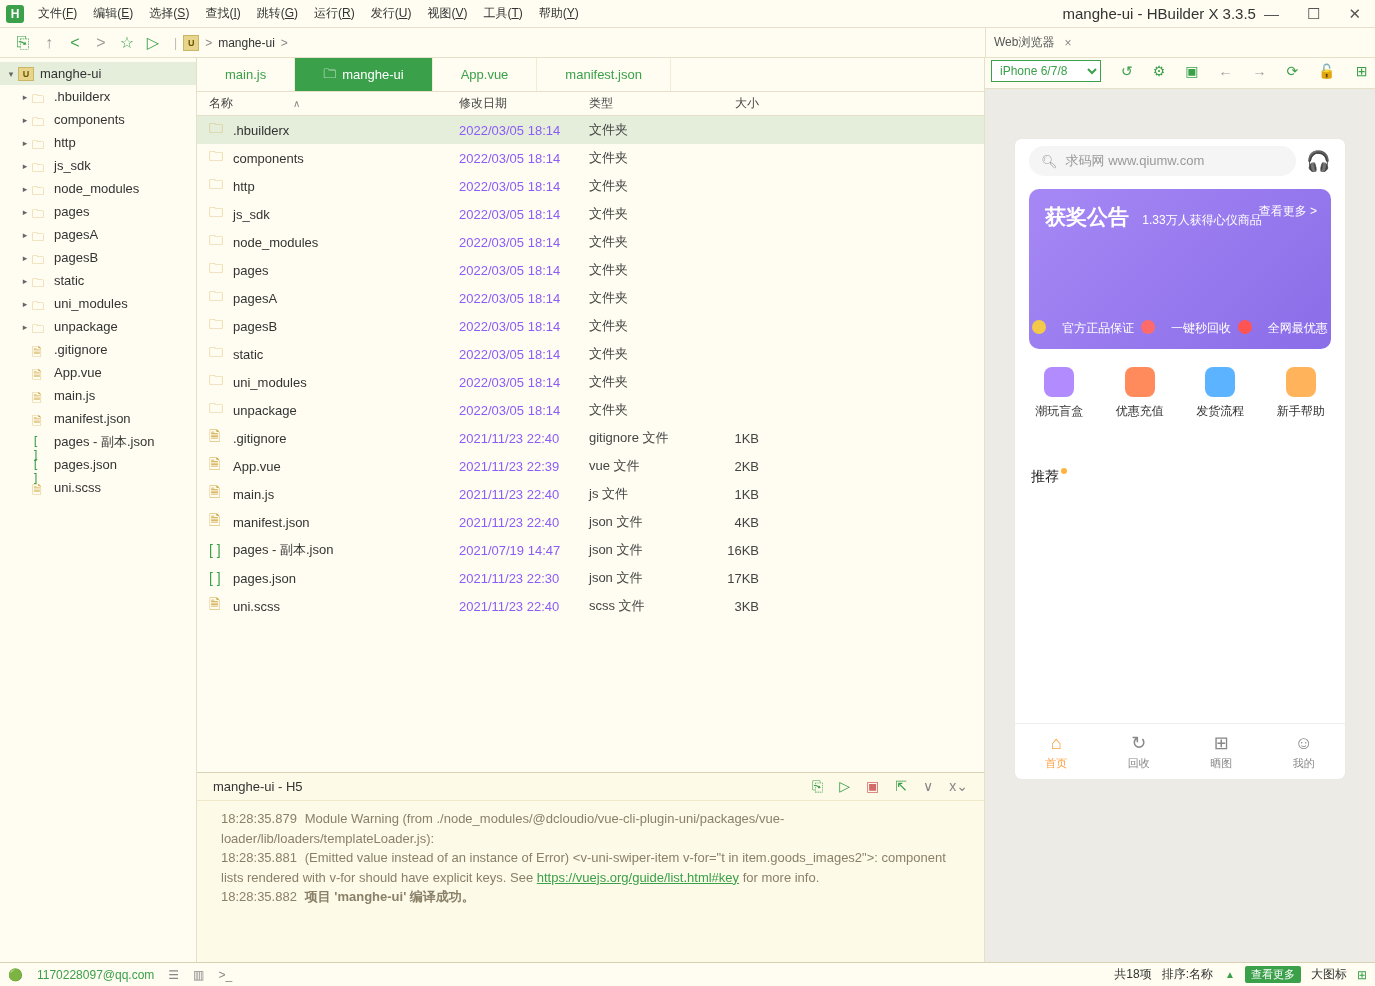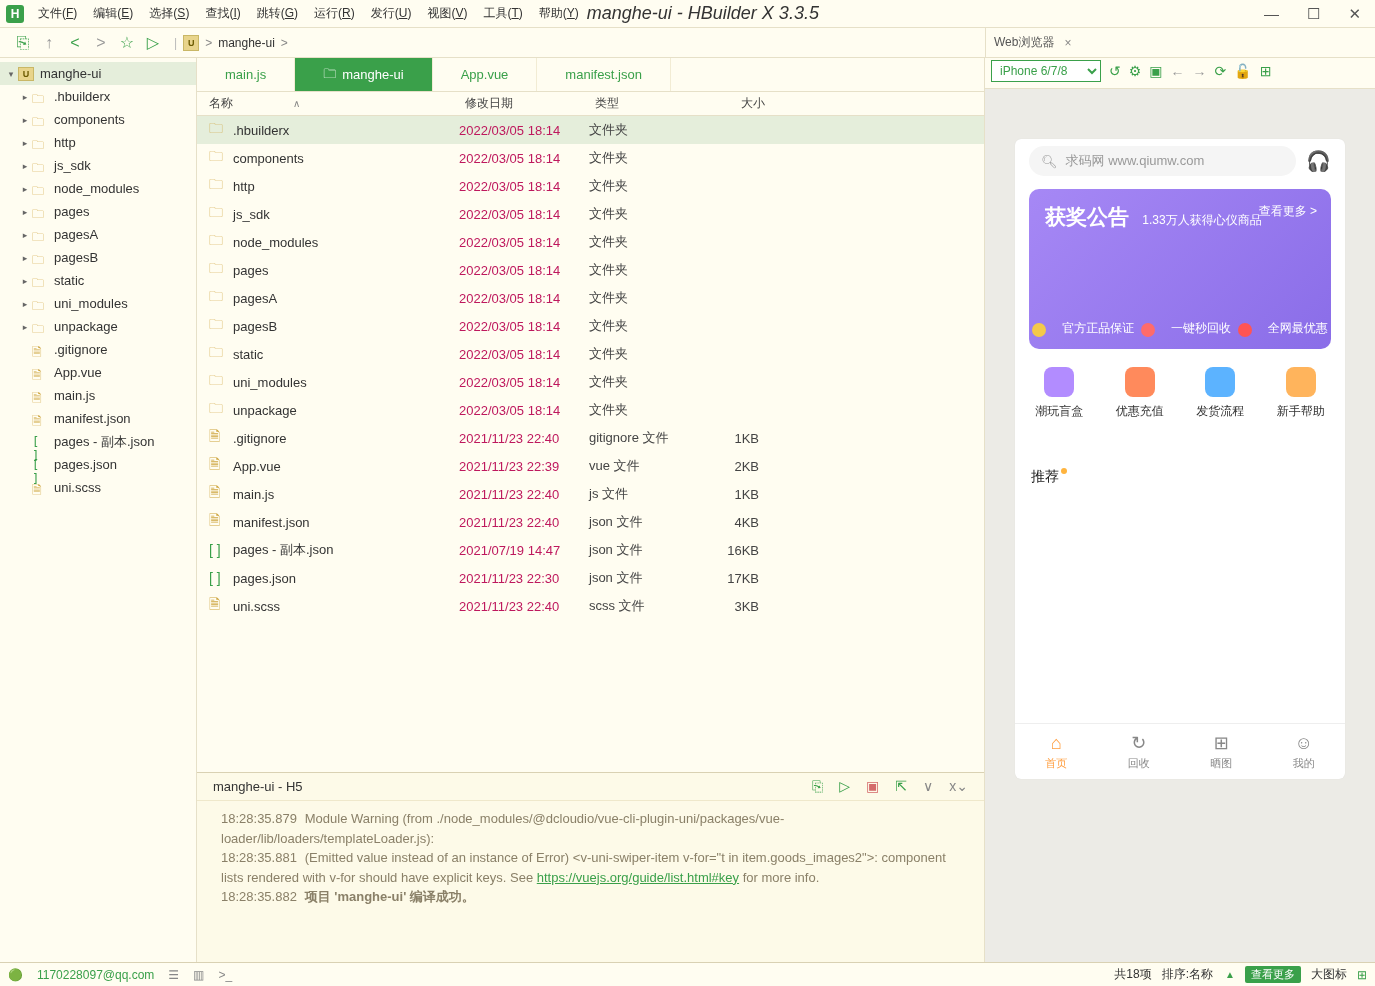--- a/index.html
+++ b/index.html
@@ -1,21 +1,21 @@
 <!DOCTYPE html>
 <html><head>
 <meta charset="utf-8">
 <style>
 * { box-sizing: border-box; margin: 0; padding: 0; font-family: "Microsoft YaHei", Arial, sans-serif; }
 body { width: 1375px; height: 986px; background: #fffdf1; font-size: 12px; color: #333; overflow: hidden; display: flex; flex-direction: column; position: relative;}
 .menubar { height: 28px; display: flex; align-items: center; padding: 0 6px; border-bottom: 1px solid #e6e0c8; background:#fffdf1;}
 .menubar .logo { width:18px;height:18px;background:#3aa04a;color:#fff;font-weight:700;display:flex;align-items:center;justify-content:center;border-radius:3px;margin-right:6px;font-size:12px;}
 .menubar .mitem { padding: 2px 8px; cursor: default; }
 .menubar .mitem u { text-decoration: underline; }
-.menubar .title { flex:1; text-align:left; color:#333; font-size:18px;font-style:italic;}
+.menubar .title { flex:1; text-align:right; color:#333; font-size:15px;}
 .menubar .winctrl { display:flex; gap:28px; padding:0 8px; }
 .menubar .winctrl span { cursor:default; font-size:15px; color:#555;}
 .toolbar { height:30px; display:flex; align-items:center; padding:0 10px; border-bottom:1px solid #e6e0c8;}
 .toolbar .tb { width:26px; text-align:center; color:#999; font-size:16px;}
 .toolbar .tb.green {color:#3aa04a;}
 .toolbar .crumb { display:flex; align-items:center; margin-left:8px; gap:6px;}
 .toolbar .crumb .ficon{width:16px;height:16px;background:#e8d48b;border:1px solid #c9b766;display:inline-flex;align-items:center;justify-content:center;font-size:9px;color:#6b5a00;font-weight:700;}
 .toolbar .search { margin-left:auto; width:380px; display:flex; align-items:center; border:1px solid #e6e0c8; height:22px; padding:0 6px; background:#fffdf1;}
 .toolbar .search input { flex:1; border:none; background:transparent; outline:none; font-size:12px; font-style:italic; color:#999;}
 .main { flex:1; display:flex; min-height:0;}
@@ -29,60 +29,60 @@
 .srow .txt{font-size:13px;color:#333;}
 .srow.sel .txt{font-weight:400;}
 .center { flex:1; display:flex; flex-direction:column; min-width:0; border-right:1px solid #e6e0c8;}
 .tabs { height:34px; display:flex; align-items:stretch; border-bottom:1px solid #e6e0c8;}
 .tab { display:flex; align-items:center; padding:0 28px; color:#3aa04a; font-size:13px; border-right:1px solid #f2ecd4; cursor:default;}
 .tab.active{background:#3aa04a;color:#fff;}
 .tab.active .ficon{color:#fff; margin-right:6px; font-size:13px;}
 .flisthdr { height:24px; display:flex; align-items:center; border-bottom:1px solid #e6e0c8; color:#444; padding-left:12px; font-size:12px;}
 .flisthdr .c1{width:250px;display:flex;align-items:center;gap:60px;}
 .flisthdr .c1 .sort{color:#888;font-size:10px;}
-.flisthdr .c2{width:130px;margin-left:6px;}
+.flisthdr .c2{width:130px;}
 .flisthdr .c3{width:110px;}
 .flisthdr .c4{width:60px;text-align:right;}
 .flist { flex:1; overflow:auto;}
 .frow{height:28px;display:flex;align-items:center;padding-left:12px;font-size:13px;}
 .frow.sel{background:#e5eedb;}
 .frow .c1{width:250px;display:flex;align-items:center;gap:8px;}
 .frow .c1 .ficon{color:#cfa742;font-size:14px;width:16px;}
 .frow .c1 .ficon.brk{color:#3aa04a;}
-.frow .c2{width:130px;color:#be185d;}
+.frow .c2{width:130px;color:#8b5cf6;}
 .frow .c3{width:110px;color:#444;}
 .frow .c4{width:60px;text-align:right;color:#444;}
 .console { height:190px; border-top:1px solid #d9d1b3; display:flex; flex-direction:column; background:#fdfae8;}
 .console .chdr{height:28px;display:flex;align-items:center;padding:0 16px; border-bottom:1px solid #efe8cb;}
 .console .chdr .ct{font-size:13px;color:#333;}
 .console .chdr .cbtns{margin-left:auto;display:flex;gap:16px;color:#888;font-size:14px;}
 .console .cbody{flex:1;padding:8px 24px;font-family:Consolas,monospace;font-size:13px;color:#8a8068;overflow:auto;line-height:1.5;}
 .console .cbody .time{color:#8a8068;}
 .console .cbody .link{color:#3aa04a;text-decoration:underline;}
 .rightpane{width:390px;display:flex;flex-direction:column;}
 .rtabs{height:30px;display:flex;align-items:center;border-bottom:1px solid #e6e0c8;padding-left:8px;gap:10px; margin-top:-30px; position:relative; z-index:2; background:#fffdf1; border-left:1px solid #e6e0c8;}
 .rtabs .rtab{font-size:12px;color:#555;}
 .rtabs .close{color:#888;cursor:default;}
 .urlbar{padding:4px 6px;}
 .urlbar input{width:100%;height:22px;border:1px solid #d9d1b3;padding:0 6px;font-size:12px;outline:none;background:#fff;}
-.devbar{display:flex;align-items:center;gap:8px;padding:2px 6px 6px;border-bottom:1px solid #e6e0c8;}
+.devbar{display:flex;align-items:center;gap:20px;padding:2px 6px 6px;border-bottom:1px solid #e6e0c8;}
 .devbar select{height:22px;border:1px solid #3aa04a;color:#3aa04a;font-size:12px;padding:0 4px;background:#fff;width:110px;}
 .devbar .dicon{color:#3aa04a;font-size:14px;cursor:default;}
 .devbar .dicon.grey{color:#999;}
 .preview{flex:1;background:#ecebe6;display:flex;justify-content:center;padding-top:50px;}
 .phone{width:330px;background:#fff;border-radius:6px;overflow:hidden;display:flex;flex-direction:column;box-shadow:0 0 1px rgba(0,0,0,0.1);height:640px;}
 .phone .psch{height:44px;display:flex;align-items:center;padding:0 14px;gap:10px;}
 .phone .psch .sbox{flex:1;height:30px;background:#f5f5f5;border-radius:15px;display:flex;align-items:center;padding:0 12px;gap:8px;color:#999;font-size:13px;}
 .phone .psch .hs{color:#ff9d3e;font-size:20px;}
 .phone .banner{margin:6px 14px;height:160px;border-radius:10px;background:linear-gradient(135deg,#a688f5,#8a6de8);color:#fff;padding:14px 16px;position:relative;}
 .phone .banner .bt{font-weight:700;font-size:21px;}
 .phone .banner .bs{font-size:12px;margin-left:10px;}
 .phone .banner .more{position:absolute;right:14px;top:14px;font-size:12px;}
 .phone .banner .brow{position:absolute;bottom:12px;left:0;right:0;display:flex;justify-content:space-around;font-size:12px;}
-.phone .banner .brow .bi{display:flex;align-items:flex-end;gap:16px;}
+.phone .banner .brow .bi{display:flex;align-items:flex-start;gap:16px;}
 .phone .banner .brow .bi .dot{width:14px;height:14px;border-radius:50%;}
 .phone .feats{display:flex;justify-content:space-around;padding:12px 4px 8px;}
 .phone .feats .f{display:flex;flex-direction:column;align-items:center;gap:6px;font-size:12px;color:#333;justify-content:center;}
 .phone .feats .f .fic{width:30px;height:30px;border-radius:8px;}
 .phone .reco{padding:40px 16px 0;font-size:14px;color:#222;font-weight:500;}
 .phone .reco .rdot{display:inline-block;width:6px;height:6px;background:#ffb43e;border-radius:50%;vertical-align:top;margin-left:2px;}
 .phone .tabbar{margin-top:auto;height:56px;border-top:1px solid #eee;display:flex;}
 .phone .tabbar .ti{flex:1;display:flex;flex-direction:column;align-items:center;justify-content:center;font-size:11px;color:#888;gap:2px;}
 .phone .tabbar .ti.active{color:#ff9d3e;}
 .phone .tabbar .ti .tic{font-size:18px;}

